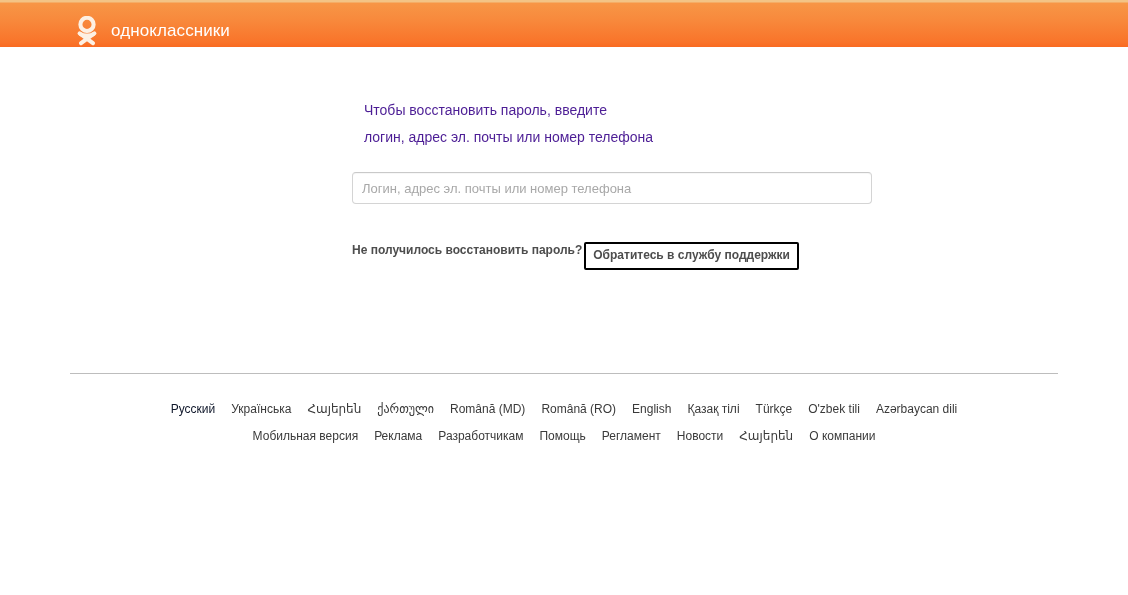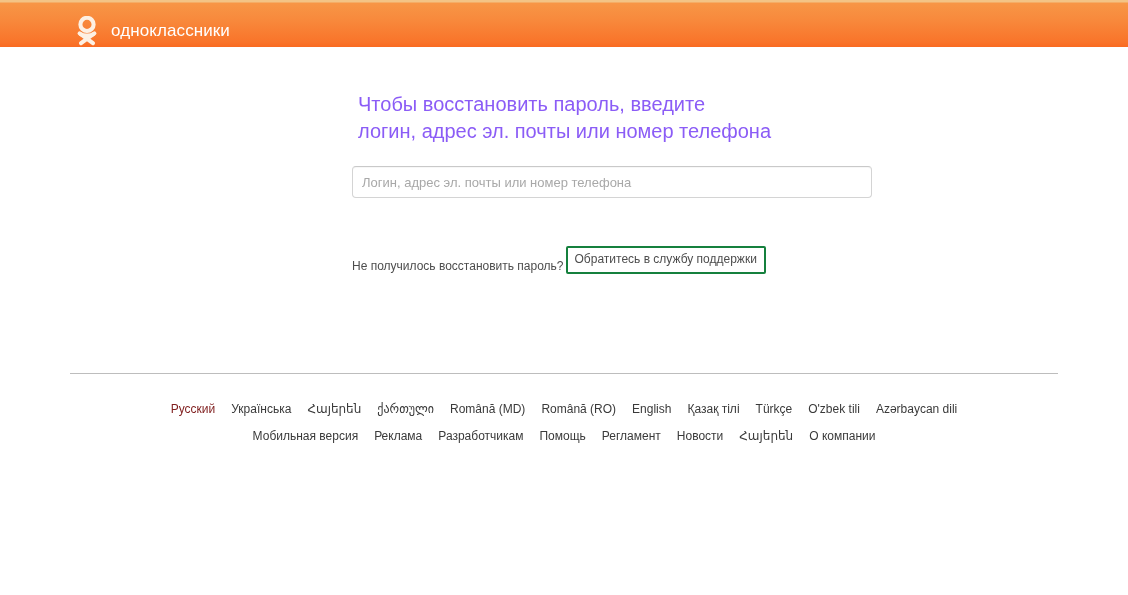--- a/index.html
+++ b/index.html
@@ -69,25 +69,25 @@
     left: 0;
     width: 1128px;
   }
   .content-block {
     position: absolute;
     left: 352px;
     top: 38px;
     width: 720px;
   }
   .headline {
-    font-size: 20px;
+    font-size: 14px;
     line-height: 27px;
-    color: #8b5cf6;
+    color: #4c1d95;
     font-weight: 400;
-    margin: 6px;
+    margin: 12px;
     white-space: nowrap;
   }
   .headline .line {
     display: block;
   }
 
   .field-row {
     margin-top: 21px;
   }
   .recovery-input {
@@ -123,33 +123,34 @@
     color: #ffffff;
     font-family: "Liberation Sans", "DejaVu Sans", sans-serif;
     font-size: 13px;
     line-height: 32px;
     cursor: pointer;
     box-shadow: 0 1px 0 rgba(0,0,0,0.08);
     text-shadow: 0 -1px 0 rgba(0,0,0,0.12);
   }
 
   .support-row {
-    margin-top: 48px;
-    display: flex;
-    align-items: flex-end;
+    margin-top: 38px;
+    display: flex;
+    align-items: flex-start;
     font-size: 12px;
     color: #4d4d4d;
     line-height: 16px;
+    font-weight: bold;
   }
   .support-question {
     white-space: nowrap;
   }
   .support-link-box {
     margin-left: 2px;
-    border: 2px solid #15803d;
+    border: 2px solid #000000;
     border-radius: 2px;
     padding: 4px 7px 5px 7px;
     background: transparent;
     cursor: pointer;
     line-height: 15px;
   }
   .support-link {
     color: #4d4d4d;
     text-decoration: none;
     font-size: 12px;
@@ -187,21 +188,21 @@
   .footer-link {
     color: #3a3a3a;
     font-size: 12px;
     line-height: 16px;
     text-decoration: none;
     padding: 0 8px;
     white-space: nowrap;
     cursor: pointer;
   }
   .footer-link.is-current {
-    color: #7f1d1d;
+    color: #0f172a;
     cursor: default;
   }
   .copyright {
     margin-top: 12px;
     text-align: center;
     font-size: 12px;
     line-height: 16px;
     color: #a0a0a0;
   }
 </style>

